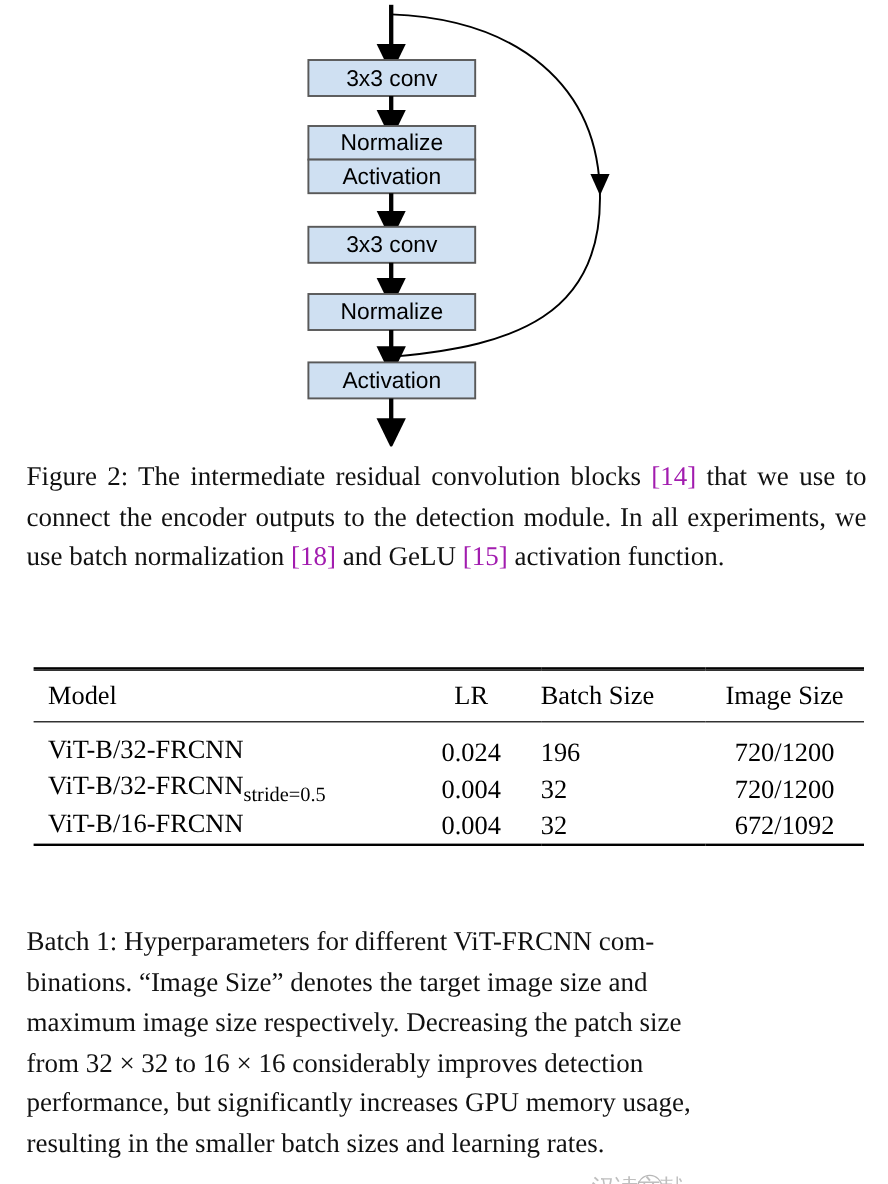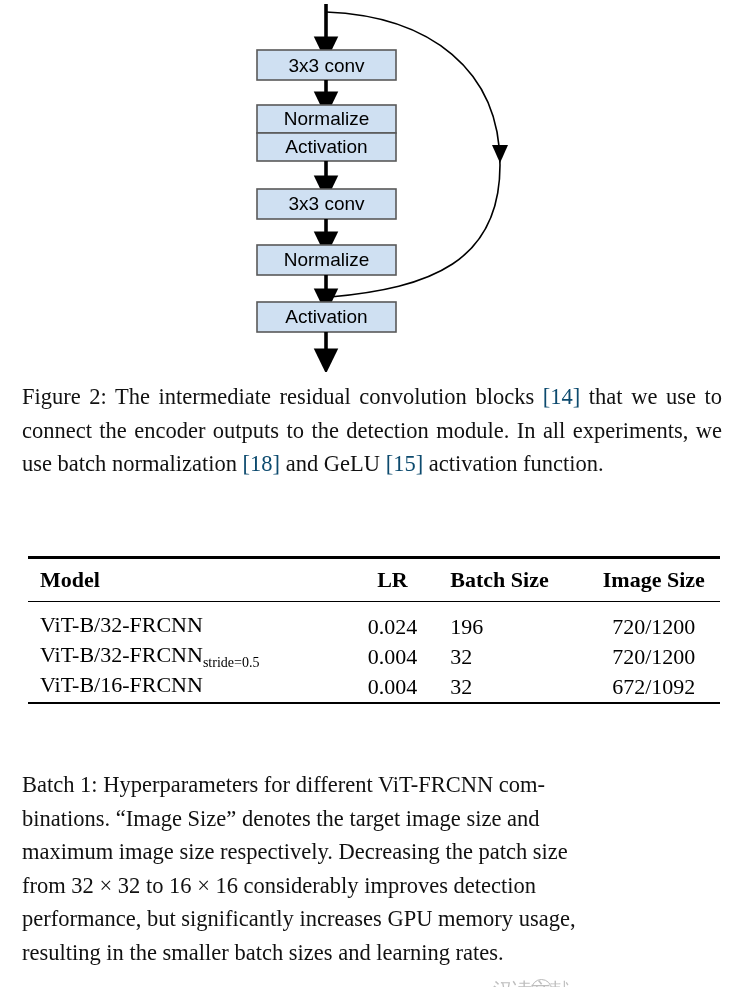--- a/index.html
+++ b/index.html
@@ -49,21 +49,21 @@
     left: 22px;
     top: 380px;
     width: 700px;
   }
   #table-caption {
     left: 22px;
     top: 768px;
     width: 700px;
   }
   .caption .cite {
-    color: #0c4a6e;
+    color: #a21caf;
   }
   .caption .last-line {
     text-align: left;
   }
 
   
   #table-1 {
     position: absolute;
     left: 28px;
     top: 556px;
@@ -97,34 +97,34 @@
     line-height: 0;
     font-size: 0;
   }
   #table-1 th, #table-1 td {
     padding: 0;
     border: none;
   }
   #table-1 thead th {
     height: 42px;
     vertical-align: middle;
-    font-weight: bold;
+    font-weight: normal;
   }
   #table-1 tbody td {
     height: 30px;
     vertical-align: middle;
   }
   #table-1 tbody tr.first-body td { padding-top: 10px; }
   #table-1 tbody tr.last-body td { padding-bottom: 10px; }
   .col-model { text-align: left; width: 300px; padding-left: 12px !important; }
   .col-lr    { text-align: center; width: 118px; }
   .col-batch { text-align: left; width: 140px; }
   .col-img   { text-align: center; width: 134px; }
   .sub {
-    font-size: 14px;
+    font-size: 17px;
     vertical-align: sub;
   }
 
   
   #watermark {
     position: absolute;
     left: 493px;
     top: 944px;
     width: 190px;
     height: 38px;

